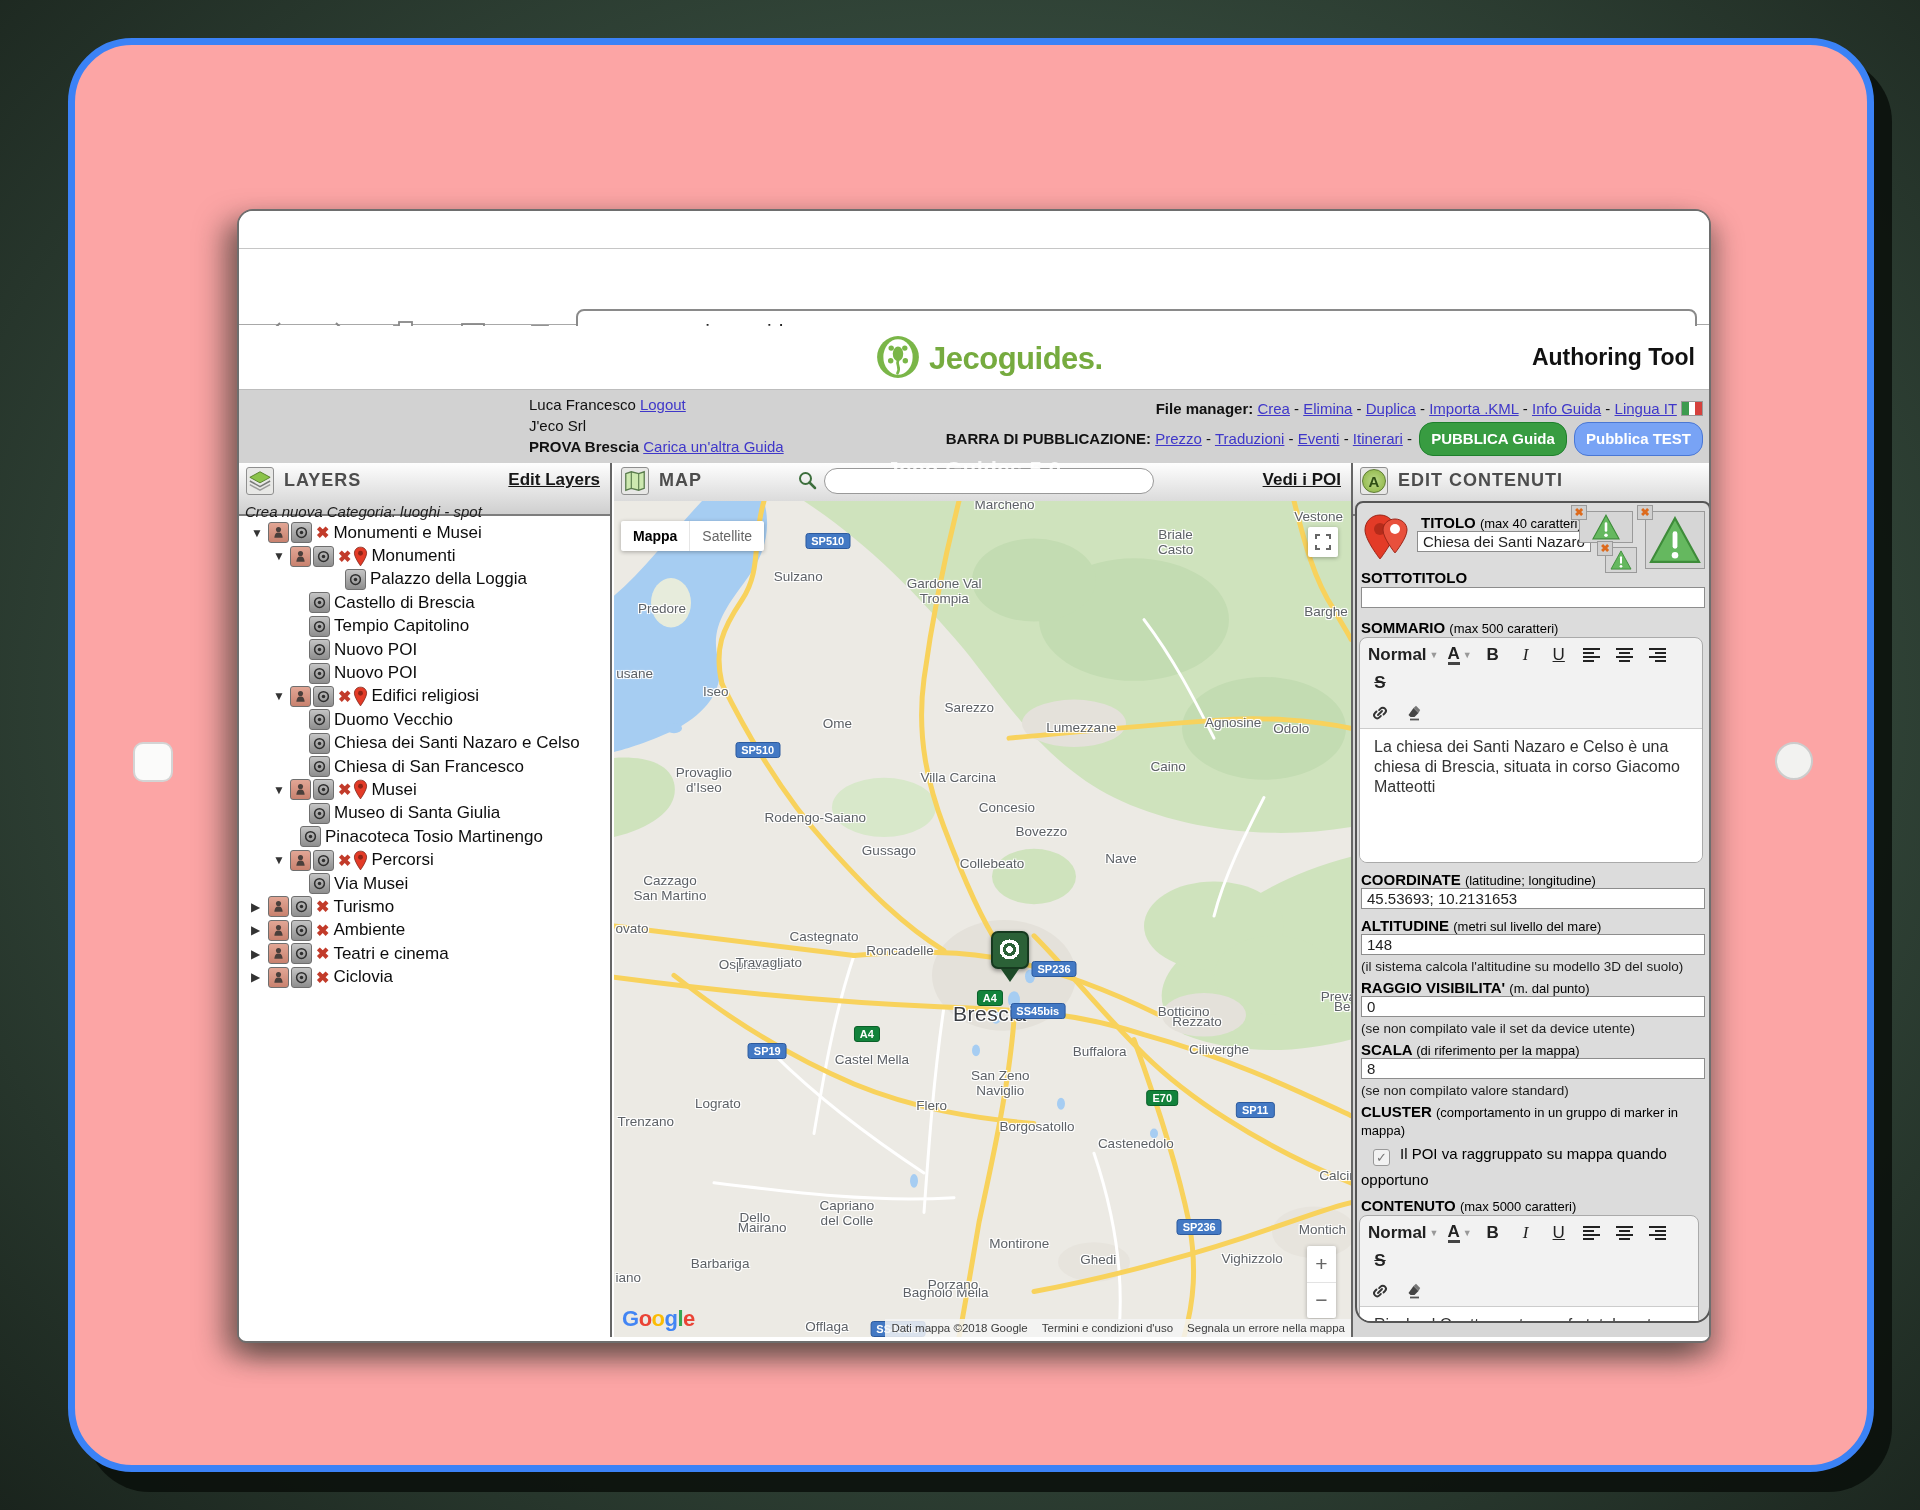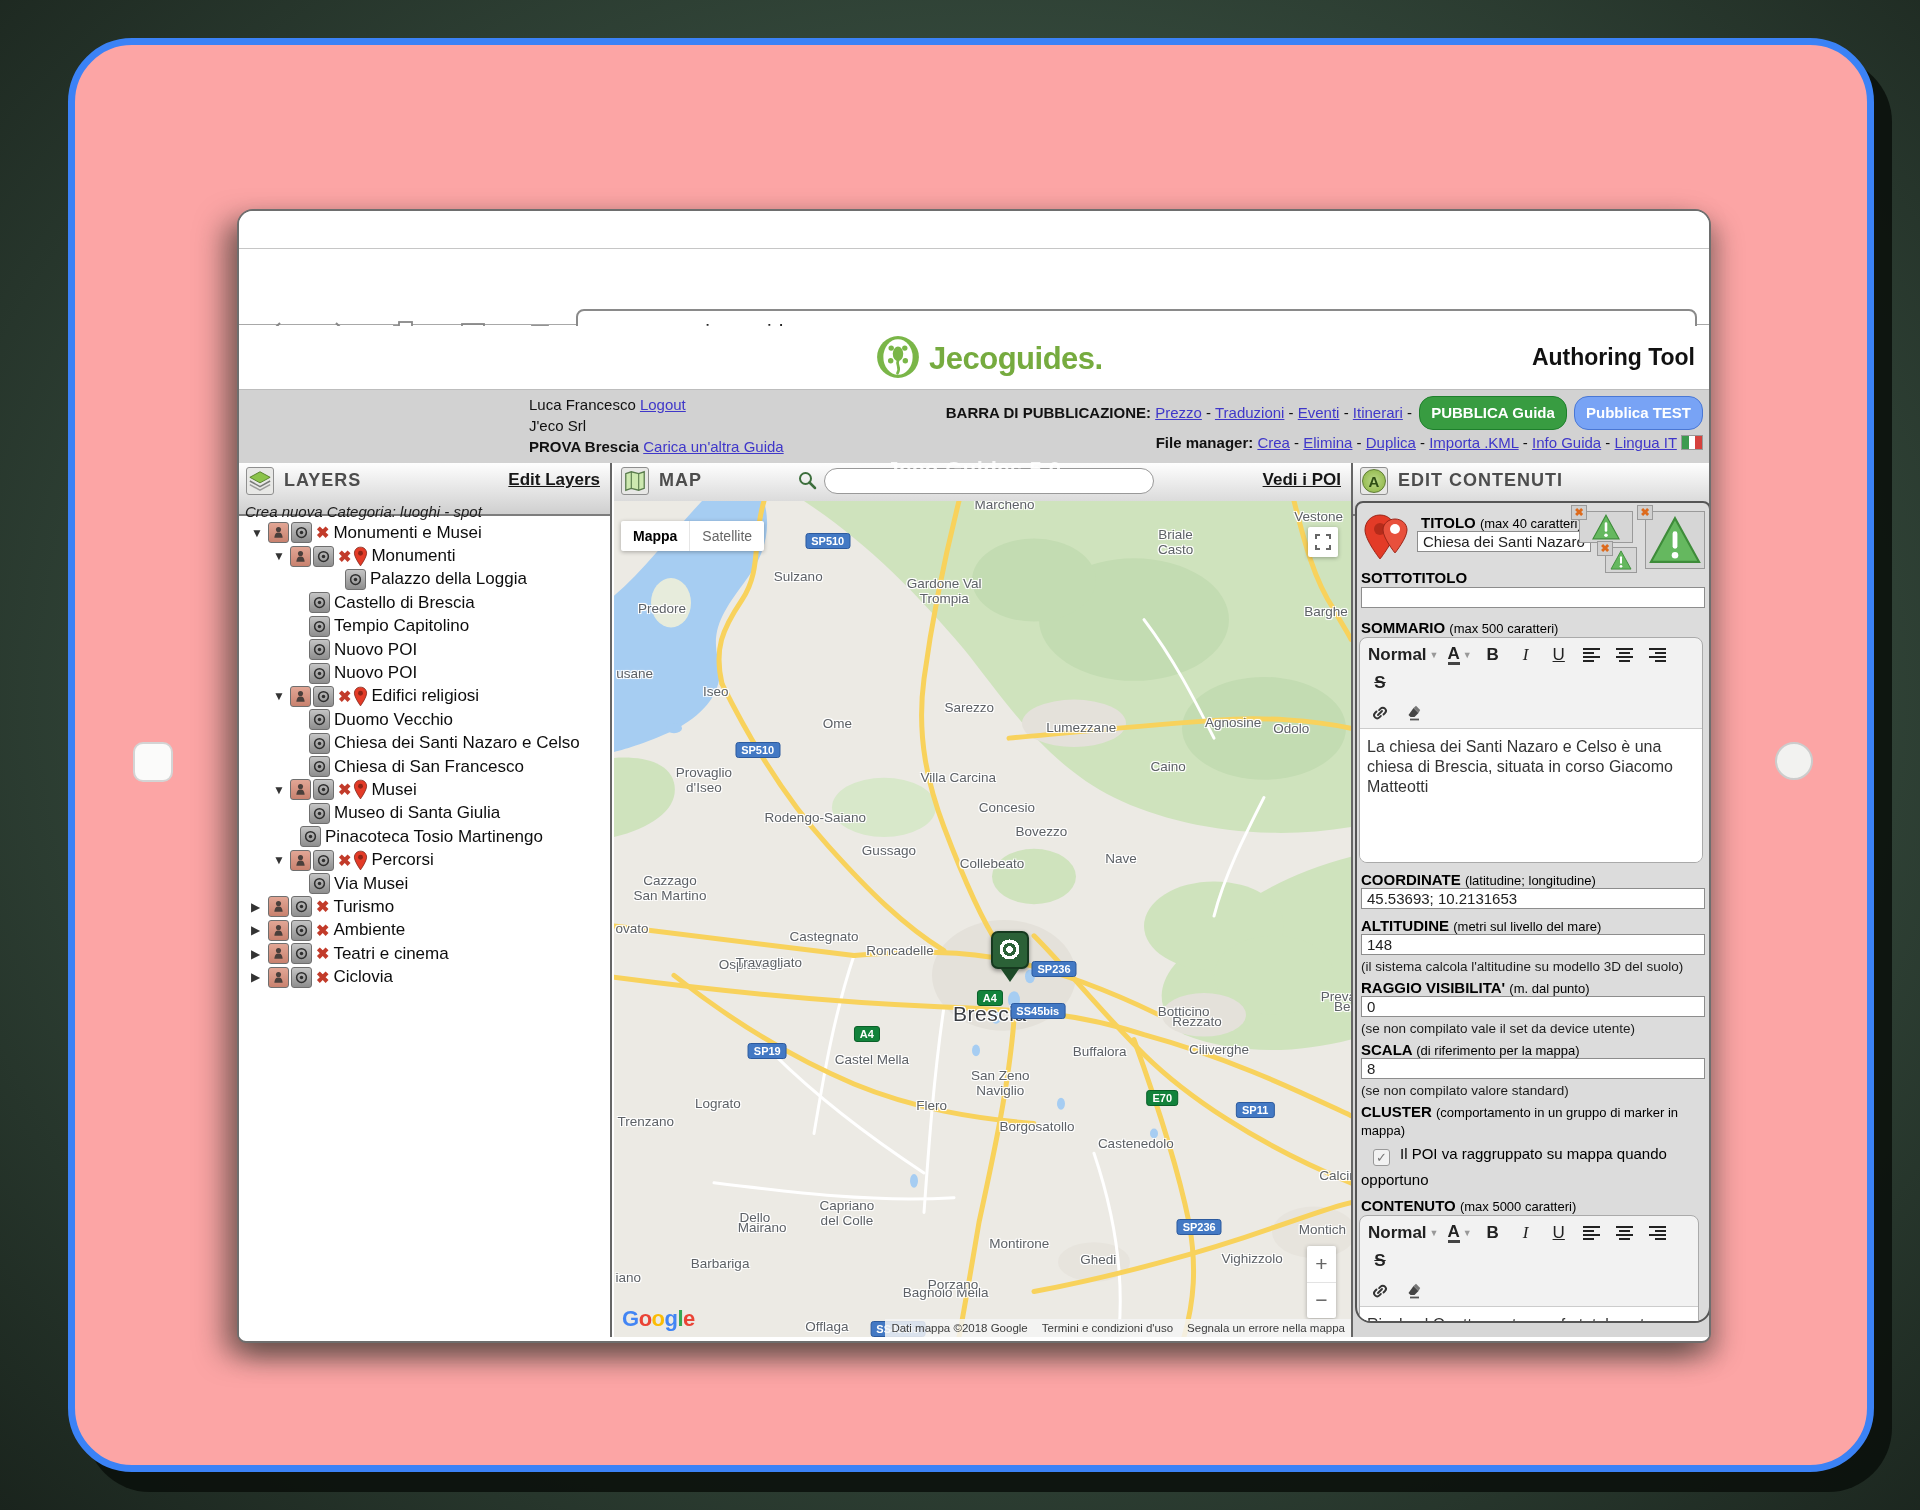--- a/index.html
+++ b/index.html
@@ -113,21 +113,21 @@
   .editor{position:absolute;border:1px solid #aaa;border-radius:8px;background:#f2f2f2;overflow:hidden;}
   .ed-toolbar{padding:4px 8px 2px 8px;display:flex;flex-wrap:wrap;align-items:center;row-gap:2px;}
   .ed-btn{display:flex;align-items:center;justify-content:center;min-width:24px;height:26px;margin-right:9px;color:#222;font-size:17px;cursor:pointer;}
   .ed-format{font-weight:bold;font-size:17px;}
   .caret{font-size:9px;color:#999;margin-left:3px;}
   .ed-b{font-weight:bold;}
   .ed-i{font-style:italic;font-family:"Liberation Serif",serif;}
   .ed-u{text-decoration:underline;}
   .ed-s{text-decoration:line-through;font-weight:bold;}
   .ed-a{font-weight:bold;border-bottom:3px solid #444;line-height:17px;}
-  .ed-body{background:#fff;border-top:1px solid #ccc;font-size:16px;color:#333;line-height:20px;padding:8px 7px;position:relative;height:100%;}
+  .ed-body{background:#fff;border-top:1px solid #ccc;font-size:16px;color:#333;line-height:20px;padding:8px 14px;position:relative;height:100%;}
   .cb{display:inline-block;width:17px;height:17px;border:1.5px solid #999;border-radius:3px;background:#f2f2f2;
     color:#777;font-size:13px;line-height:15px;text-align:center;vertical-align:-3px;margin:0 10px 0 12px;}
 </style>
 </head>
 <body>
 
 <div class="tablet">
   <div class="bezel-cam"></div>
   <div class="home-btn"></div>
 
@@ -180,27 +180,27 @@
 
     <div class="userbar">
       <div class="ub-left">
         <div><span>Luca Francesco</span>
           <a href="#">Logout</a></div>
         <div>J'eco Srl</div>
         <div><b actable="false">PROVA Brescia</b>
           <a href="#">Carica un'altra Guida</a></div>
       </div>
       <div class="ub-right">
+        <div><b>File manager:</b>
+          <span id="fm-links"> <a href="#">Crea</a> - <a href="#">Elimina</a> - <a href="#">Duplica</a> - <a href="#">Importa .KML</a> - <a href="#">Info Guida</a> - <a href="#">Lingua IT</a></span>
+          <span class="flag"></span></div>
         <div><b>BARRA DI PUBBLICAZIONE:</b>
           <span id="pub-links"> <a href="#">Prezzo</a> - <a href="#">Traduzioni</a> - <a href="#">Eventi</a> - <a href="#">Itinerari</a></span> -
           <span class="pill pill-green">PUBBLICA Guida</span>
           <span class="pill pill-blue">Pubblica TEST</span></div>
-        <div><b>File manager:</b>
-          <span id="fm-links"> <a href="#">Crea</a> - <a href="#">Elimina</a> - <a href="#">Duplica</a> - <a href="#">Importa .KML</a> - <a href="#">Info Guida</a> - <a href="#">Lingua IT</a></span>
-          <span class="flag"></span></div>
       </div>
     </div>
     <div class="watermark">Jeco Guides 5.0</div>
 
     <div class="panels">
 
       <div class="panel panel-layers">
         <div class="phead">
           <span class="phead-iconbox">
             <svg width="24" height="24" viewBox="0 0 26 26">

